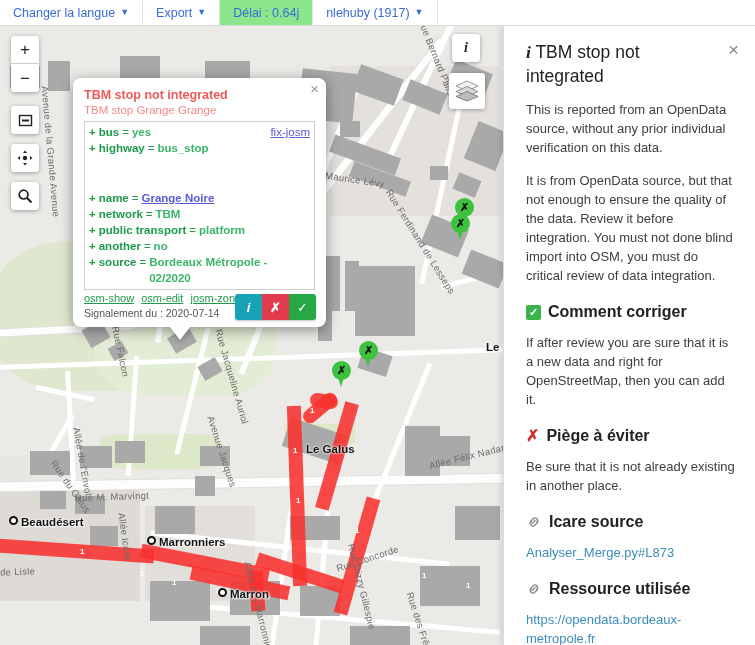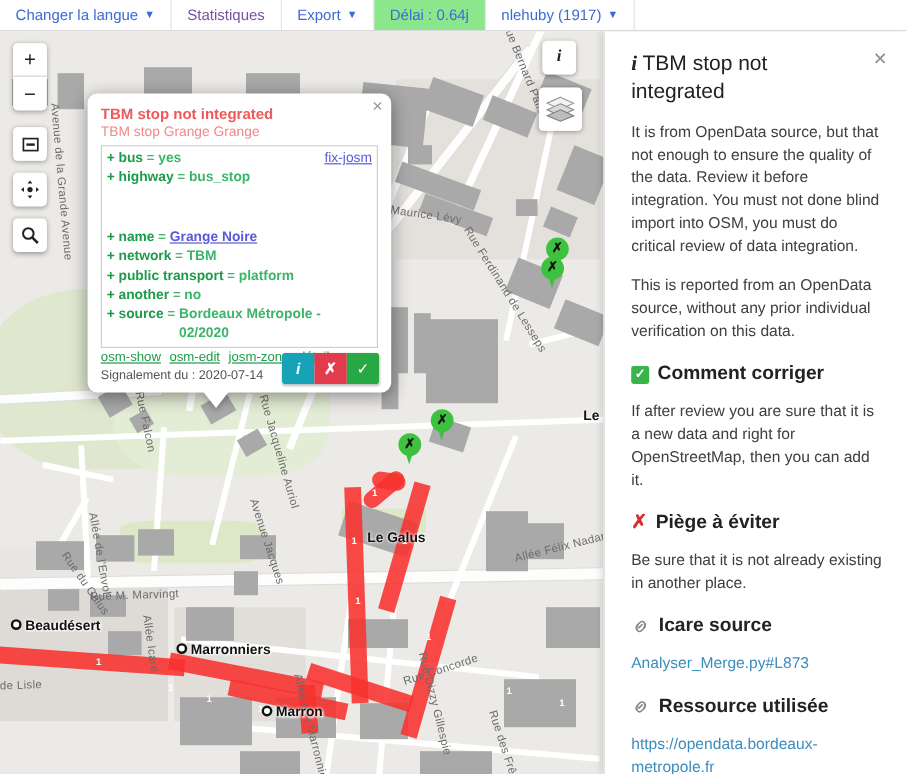--- a/index.html
+++ b/index.html
@@ -196,23 +196,20 @@
 </style>
 </head>
 <body>
 
 <div id="app">
 
   <div class="topbar">
     <div class="topitem">
       <span>Changer la langue</span>
       <span class="caret">▼</span>
-    </div>
-    <div class="topitem plain">
-      <span>Statistiques</span>
     </div>
     <div class="topitem">
       <span>Export</span>
       <span class="caret">▼</span>
     </div>
     <div class="topitem badge">
       <span>Délai : 0.64j</span>
     </div>
     <div class="topitem last">
       <span>nlehuby (1917)</span>
@@ -511,22 +508,22 @@
   </div>
 
   <div class="sidebar">
     <span class="sb-close">×</span>
 
     <h1 class="sb-title">
       <span class="i-glyph">i</span>
       <span>TBM stop not integrated</span>
     </h1>
 
+    <p class="sb-p">This is reported from an OpenData source, without any prior individual verification on this data.</p>
     <p class="sb-p">It is from OpenData source, but that not enough to ensure the quality of the data. Review it before integration. You must not done blind import into OSM, you must do critical review of data integration.</p>
-    <p class="sb-p">This is reported from an OpenData source, without any prior individual verification on this data.</p>
 
     <h2 class="sb-h">
       <span class="ok-box">✓</span>
       <span>Comment corriger</span>
     </h2>
     <p class="sb-p">If after review you are sure that it is a new data and right for OpenStreetMap, then you can add it.</p>
 
     <h2 class="sb-h">
       <span class="x-mark">✗</span>
       <span>Piège à éviter</span>

